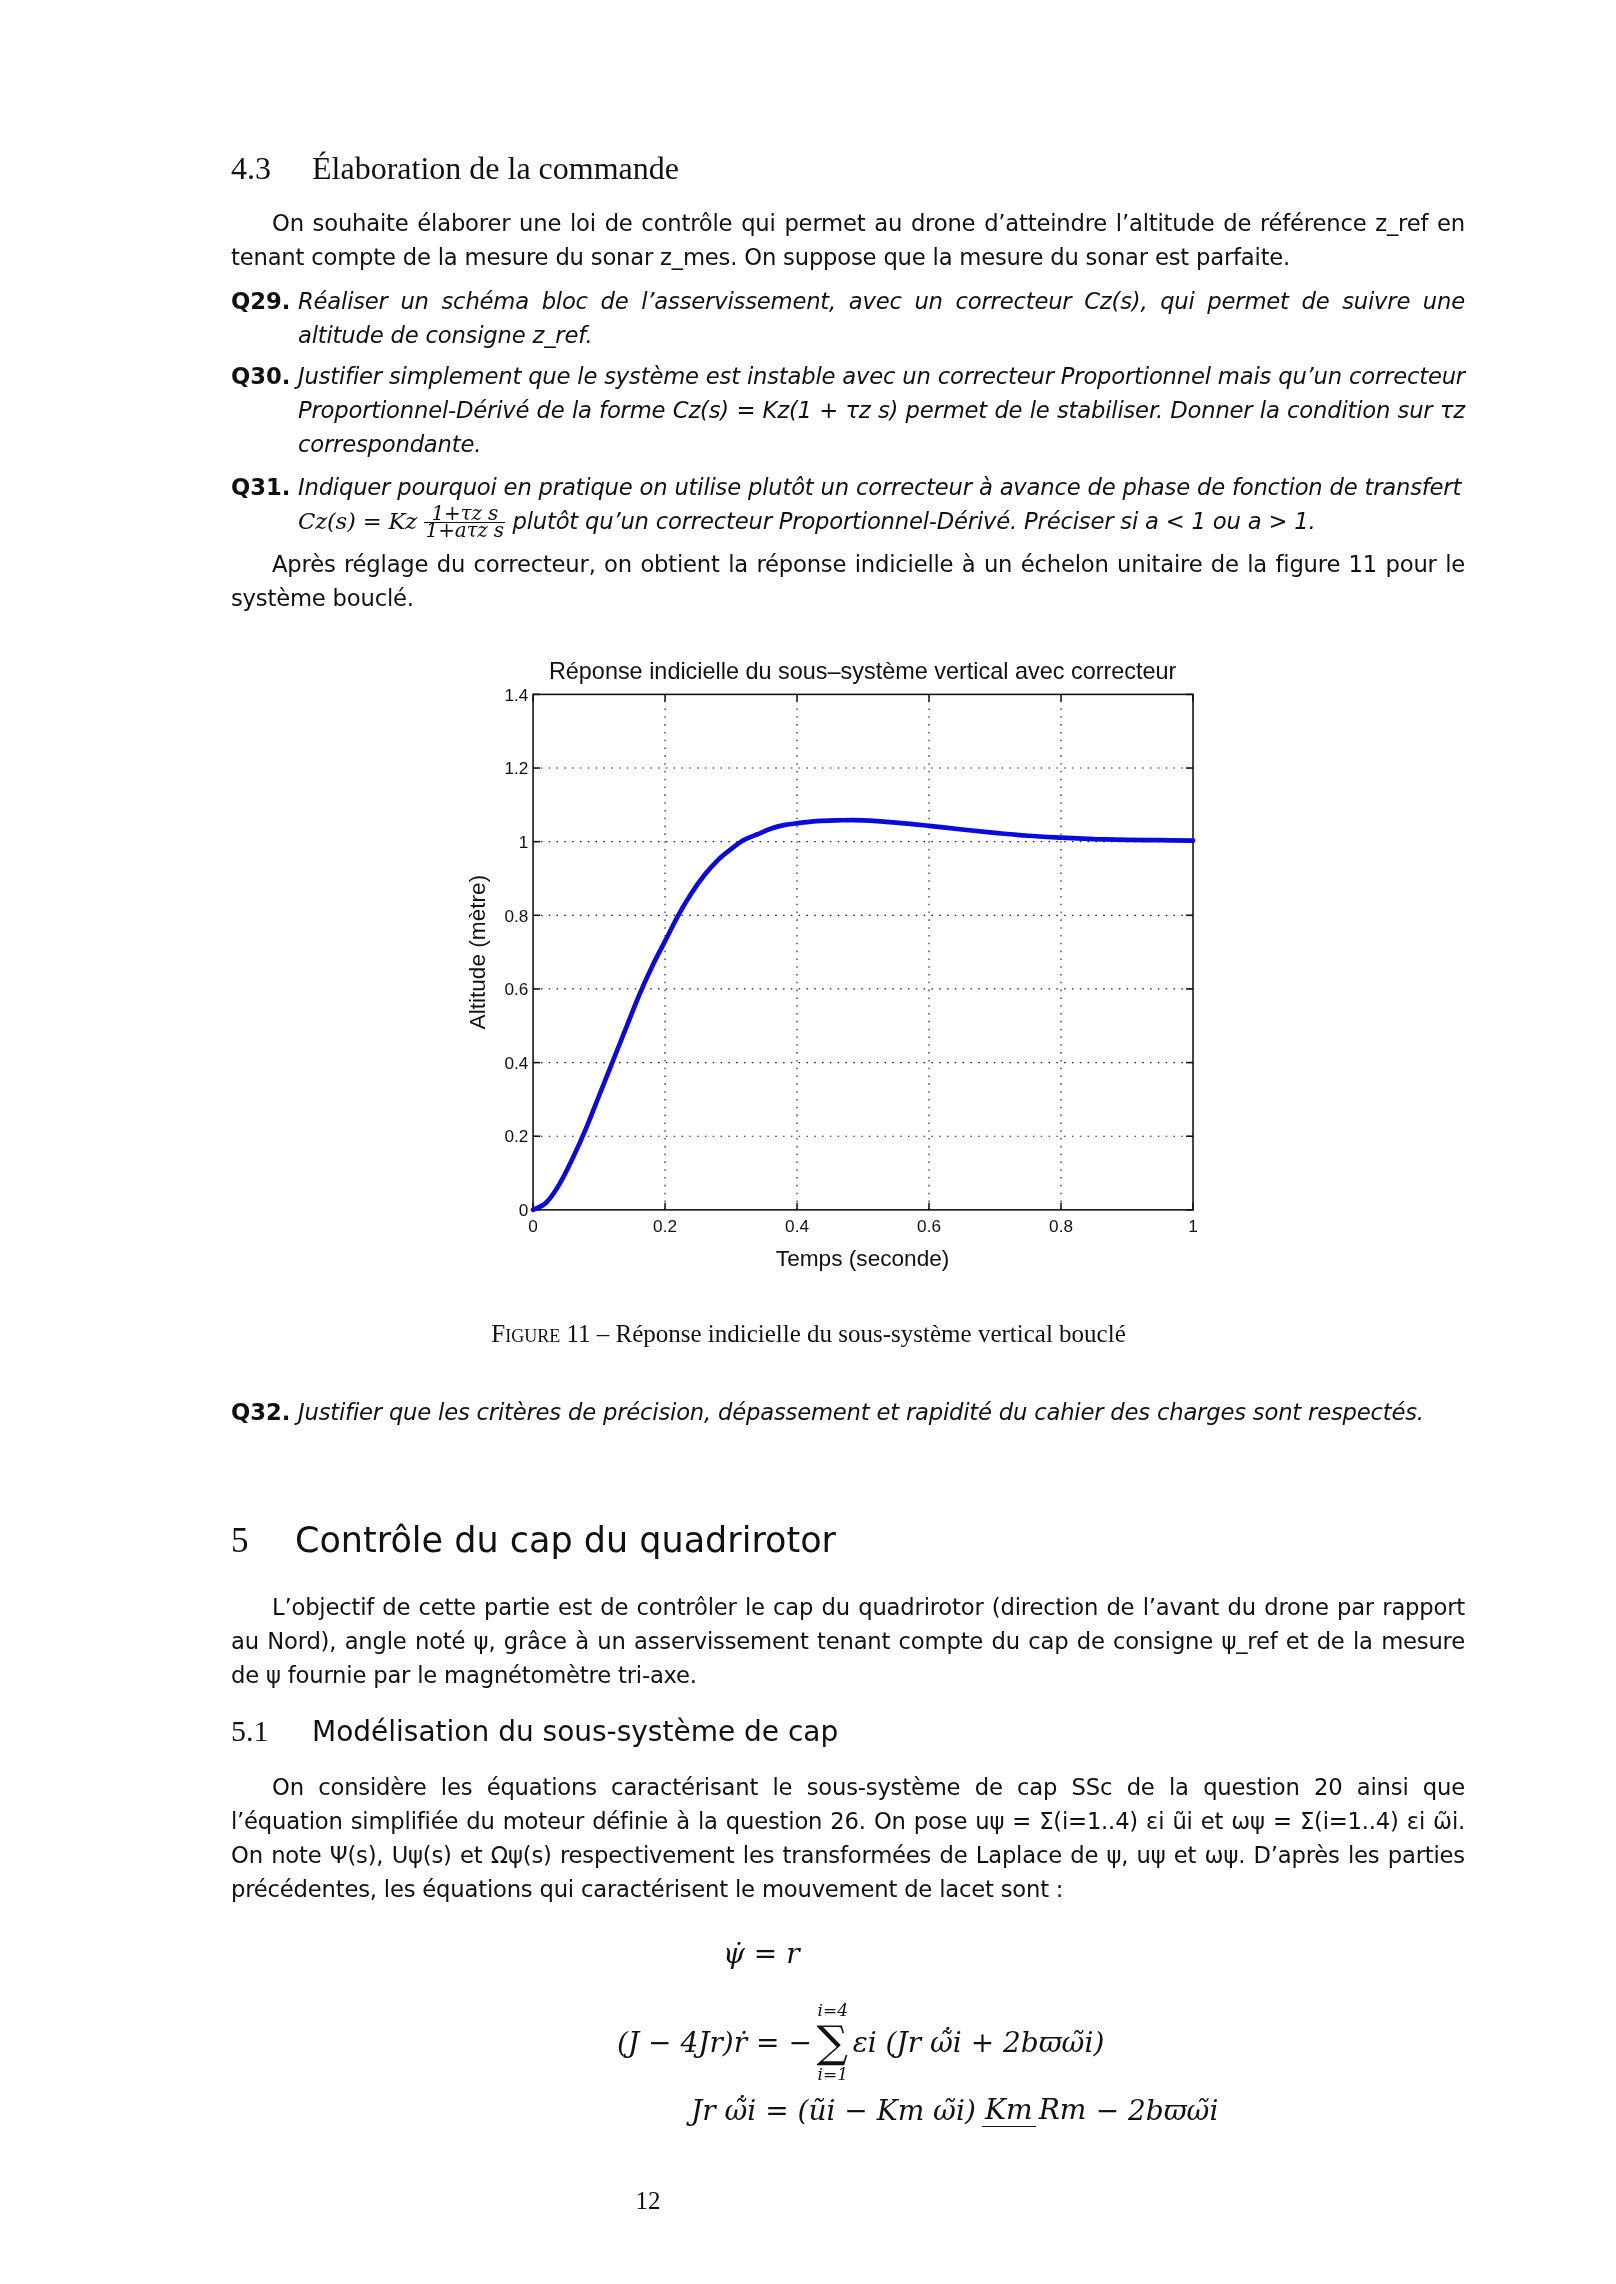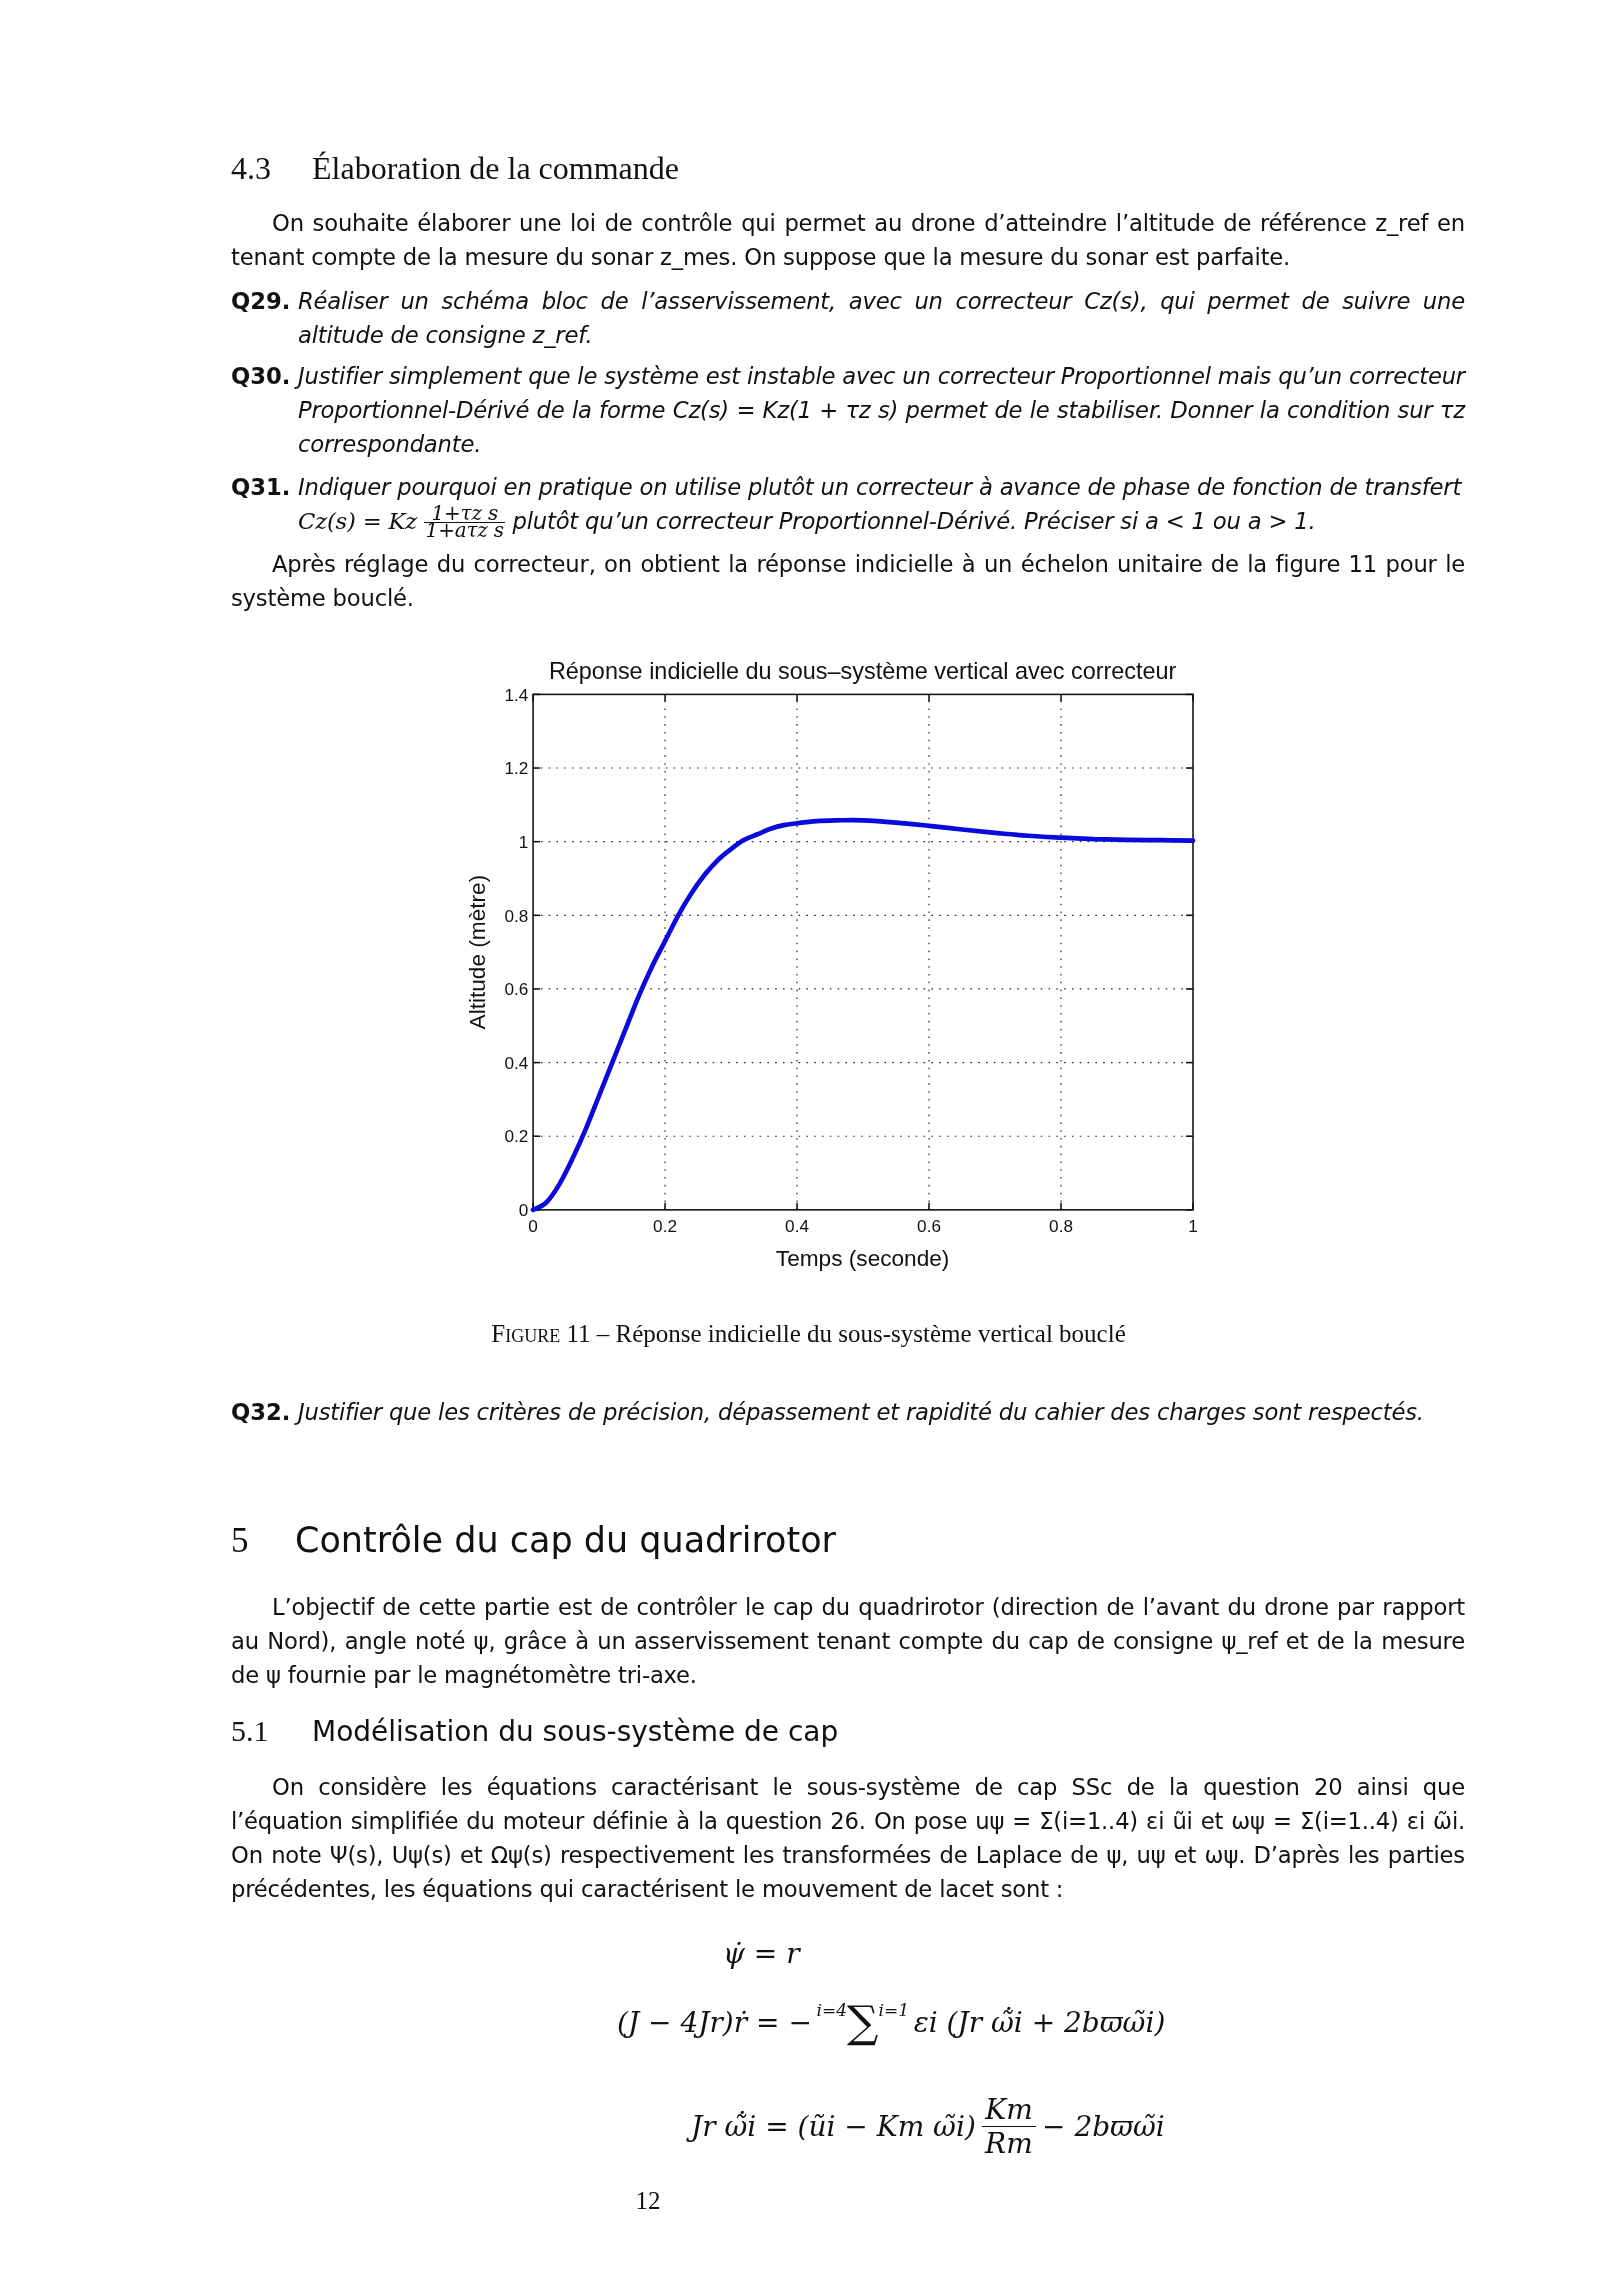--- a/index.html
+++ b/index.html
@@ -161,31 +161,31 @@
   </div>
 
   <div class="abs para" style="top:1770px;">
     <span class="indent"></span><span>On considère les équations caractérisant le sous-système de cap SSc de la question 20 ainsi que l’équation simplifiée du moteur définie à la question 26. On pose uψ = Σ(i=1..4) εi ũi et ωψ = Σ(i=1..4) εi ω̃i. On note Ψ(s), Uψ(s) et Ωψ(s) respectivement les transformées de Laplace de ψ, uψ et ωψ. D’après les parties précédentes, les équations qui caractérisent le mouvement de lacet sont :</span>
   </div>
 
   <div class="abs eq" style="left:723px; top:1937px;">ψ̇ = r</div>
 
   <div class="abs eq" style="left:617px; top:2000px; display:flex; align-items:center;">
     <span>(J − 4Jr)ṙ = −</span>
-    <span style="display:inline-flex; flex-direction:row; align-items:flex-start; margin:0 4.7px; font-style:normal;">
+    <span style="display:inline-flex; flex-direction:column; align-items:flex-end; margin:0 4.7px; font-style:normal;">
       <span style="font-size:17px; font-style:italic;">i=4</span>
       <span style="font-size:44px; line-height:44px;">∑</span>
       <span style="font-size:17px; font-style:italic;">i=1</span>
     </span>
     <span>εi (Jr ω̃̇i + 2bϖω̃i)</span>
   </div>
 
   <div class="abs eq" style="left:691px; top:2093px; display:flex; align-items:center;">
     <span>Jr ω̃̇i = (ũi − Km ω̃i)</span>
-    <span style="display:inline-flex; flex-direction:column; align-items:flex-end; margin:0 6.2px;">
+    <span style="display:inline-flex; flex-direction:row; align-items:flex-start; margin:0 6.2px;">
       <span style="border-bottom:1.6px solid #111; padding:0 3.1px;">Km</span>
       <span style="padding:0 3.1px;">Rm</span>
     </span>
     <span>− 2bϖω̃i</span>
   </div>
 
   <div class="abs pagenum">12</div>
 </div>
 
 

